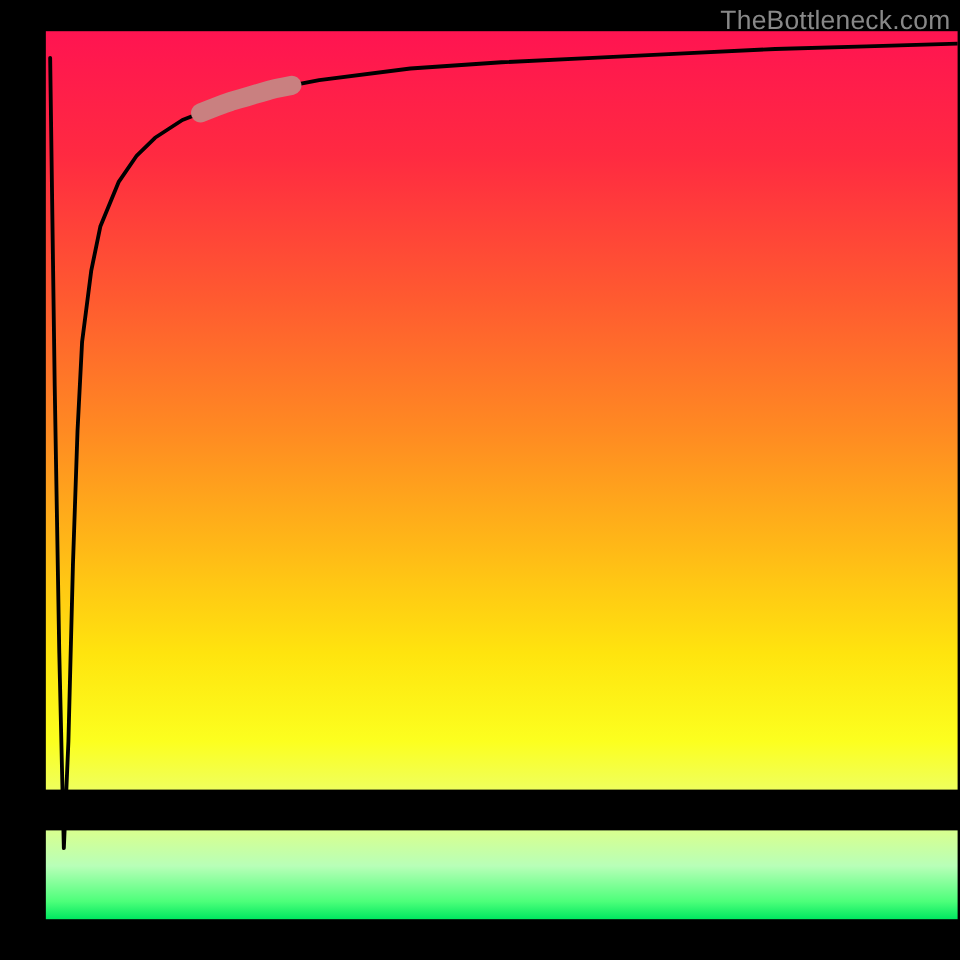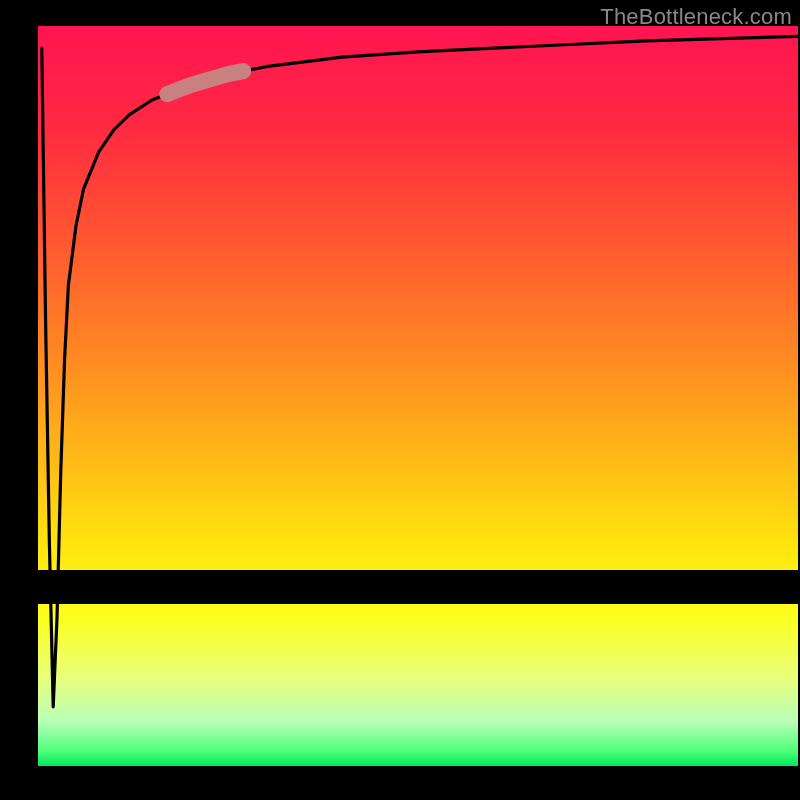--- a/index.html
+++ b/index.html
@@ -7,21 +7,21 @@
     padding: 0;
     width: 800px;
     height: 800px;
     background: #000;
     font-family: Arial, Helvetica, sans-serif;
     overflow: hidden;
   }
   .frame {
     position: relative;
     width: 800px;
-    height: 604px;
+    height: 692px;
   }
   .watermark {
     position: absolute;
     top: 4px;
     right: 8px;
     color: #888;
     font-size: 22px;
     letter-spacing: 0.2px;
     z-index: 5;
     user-select: none;

